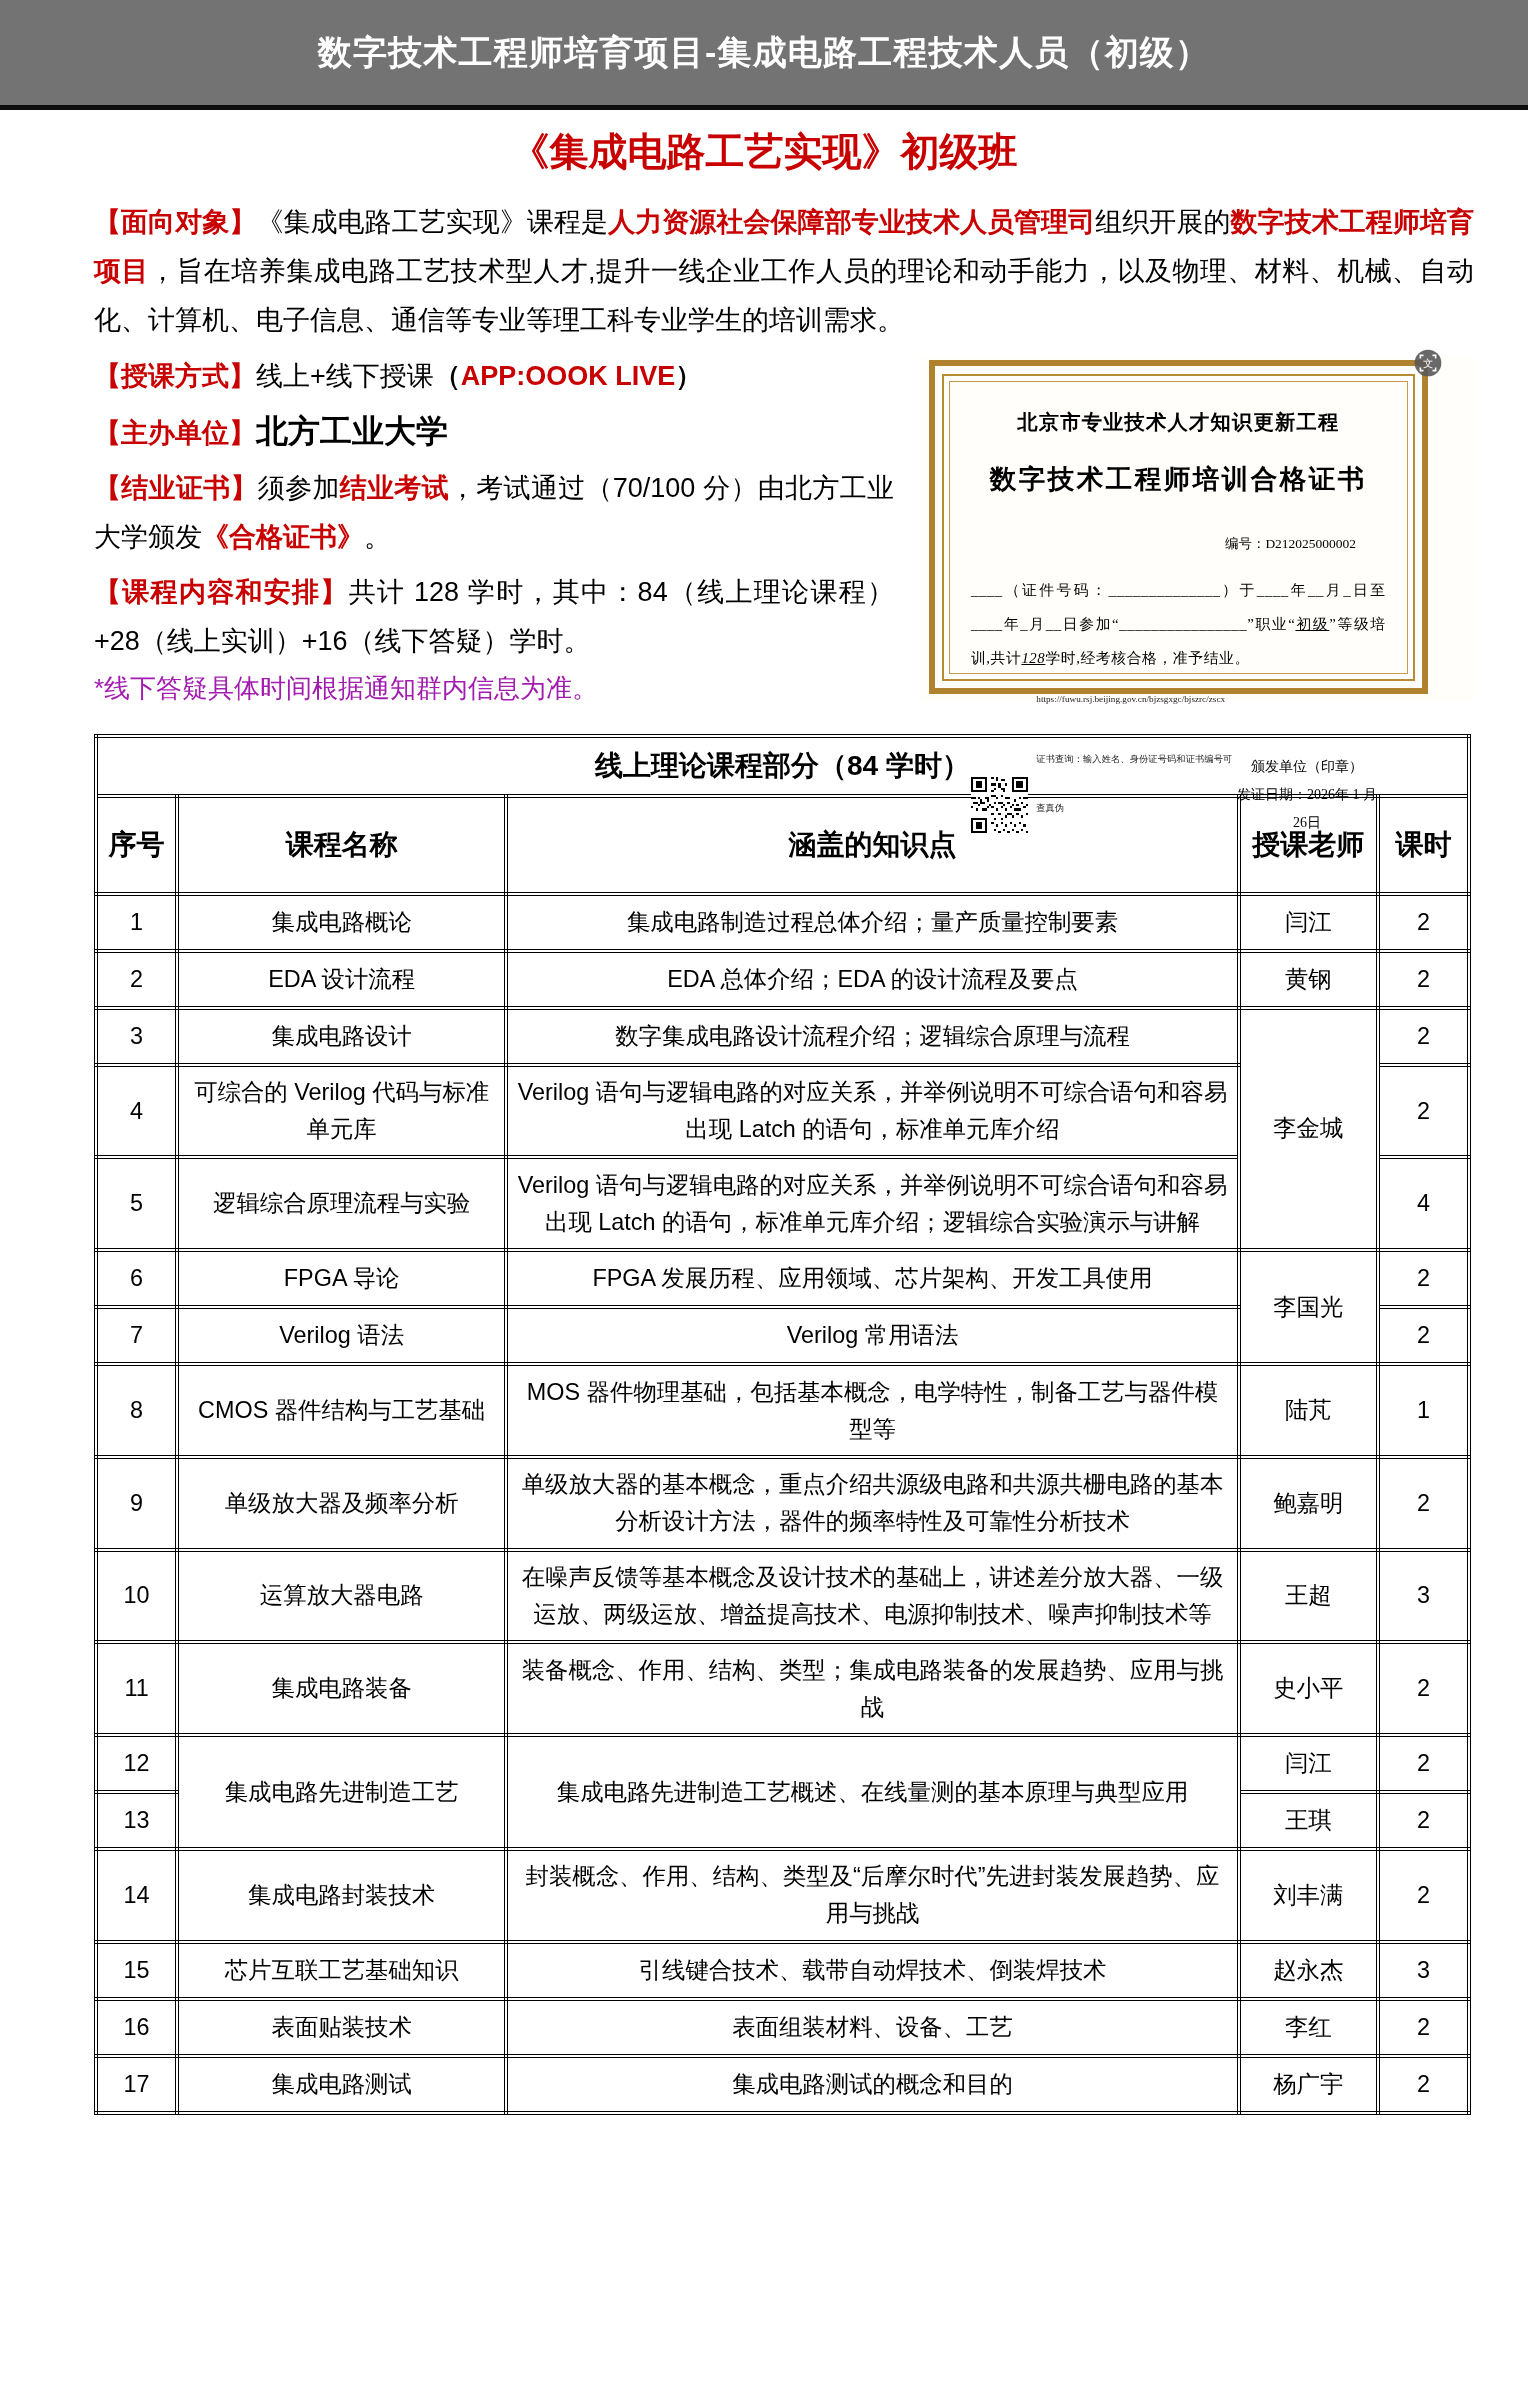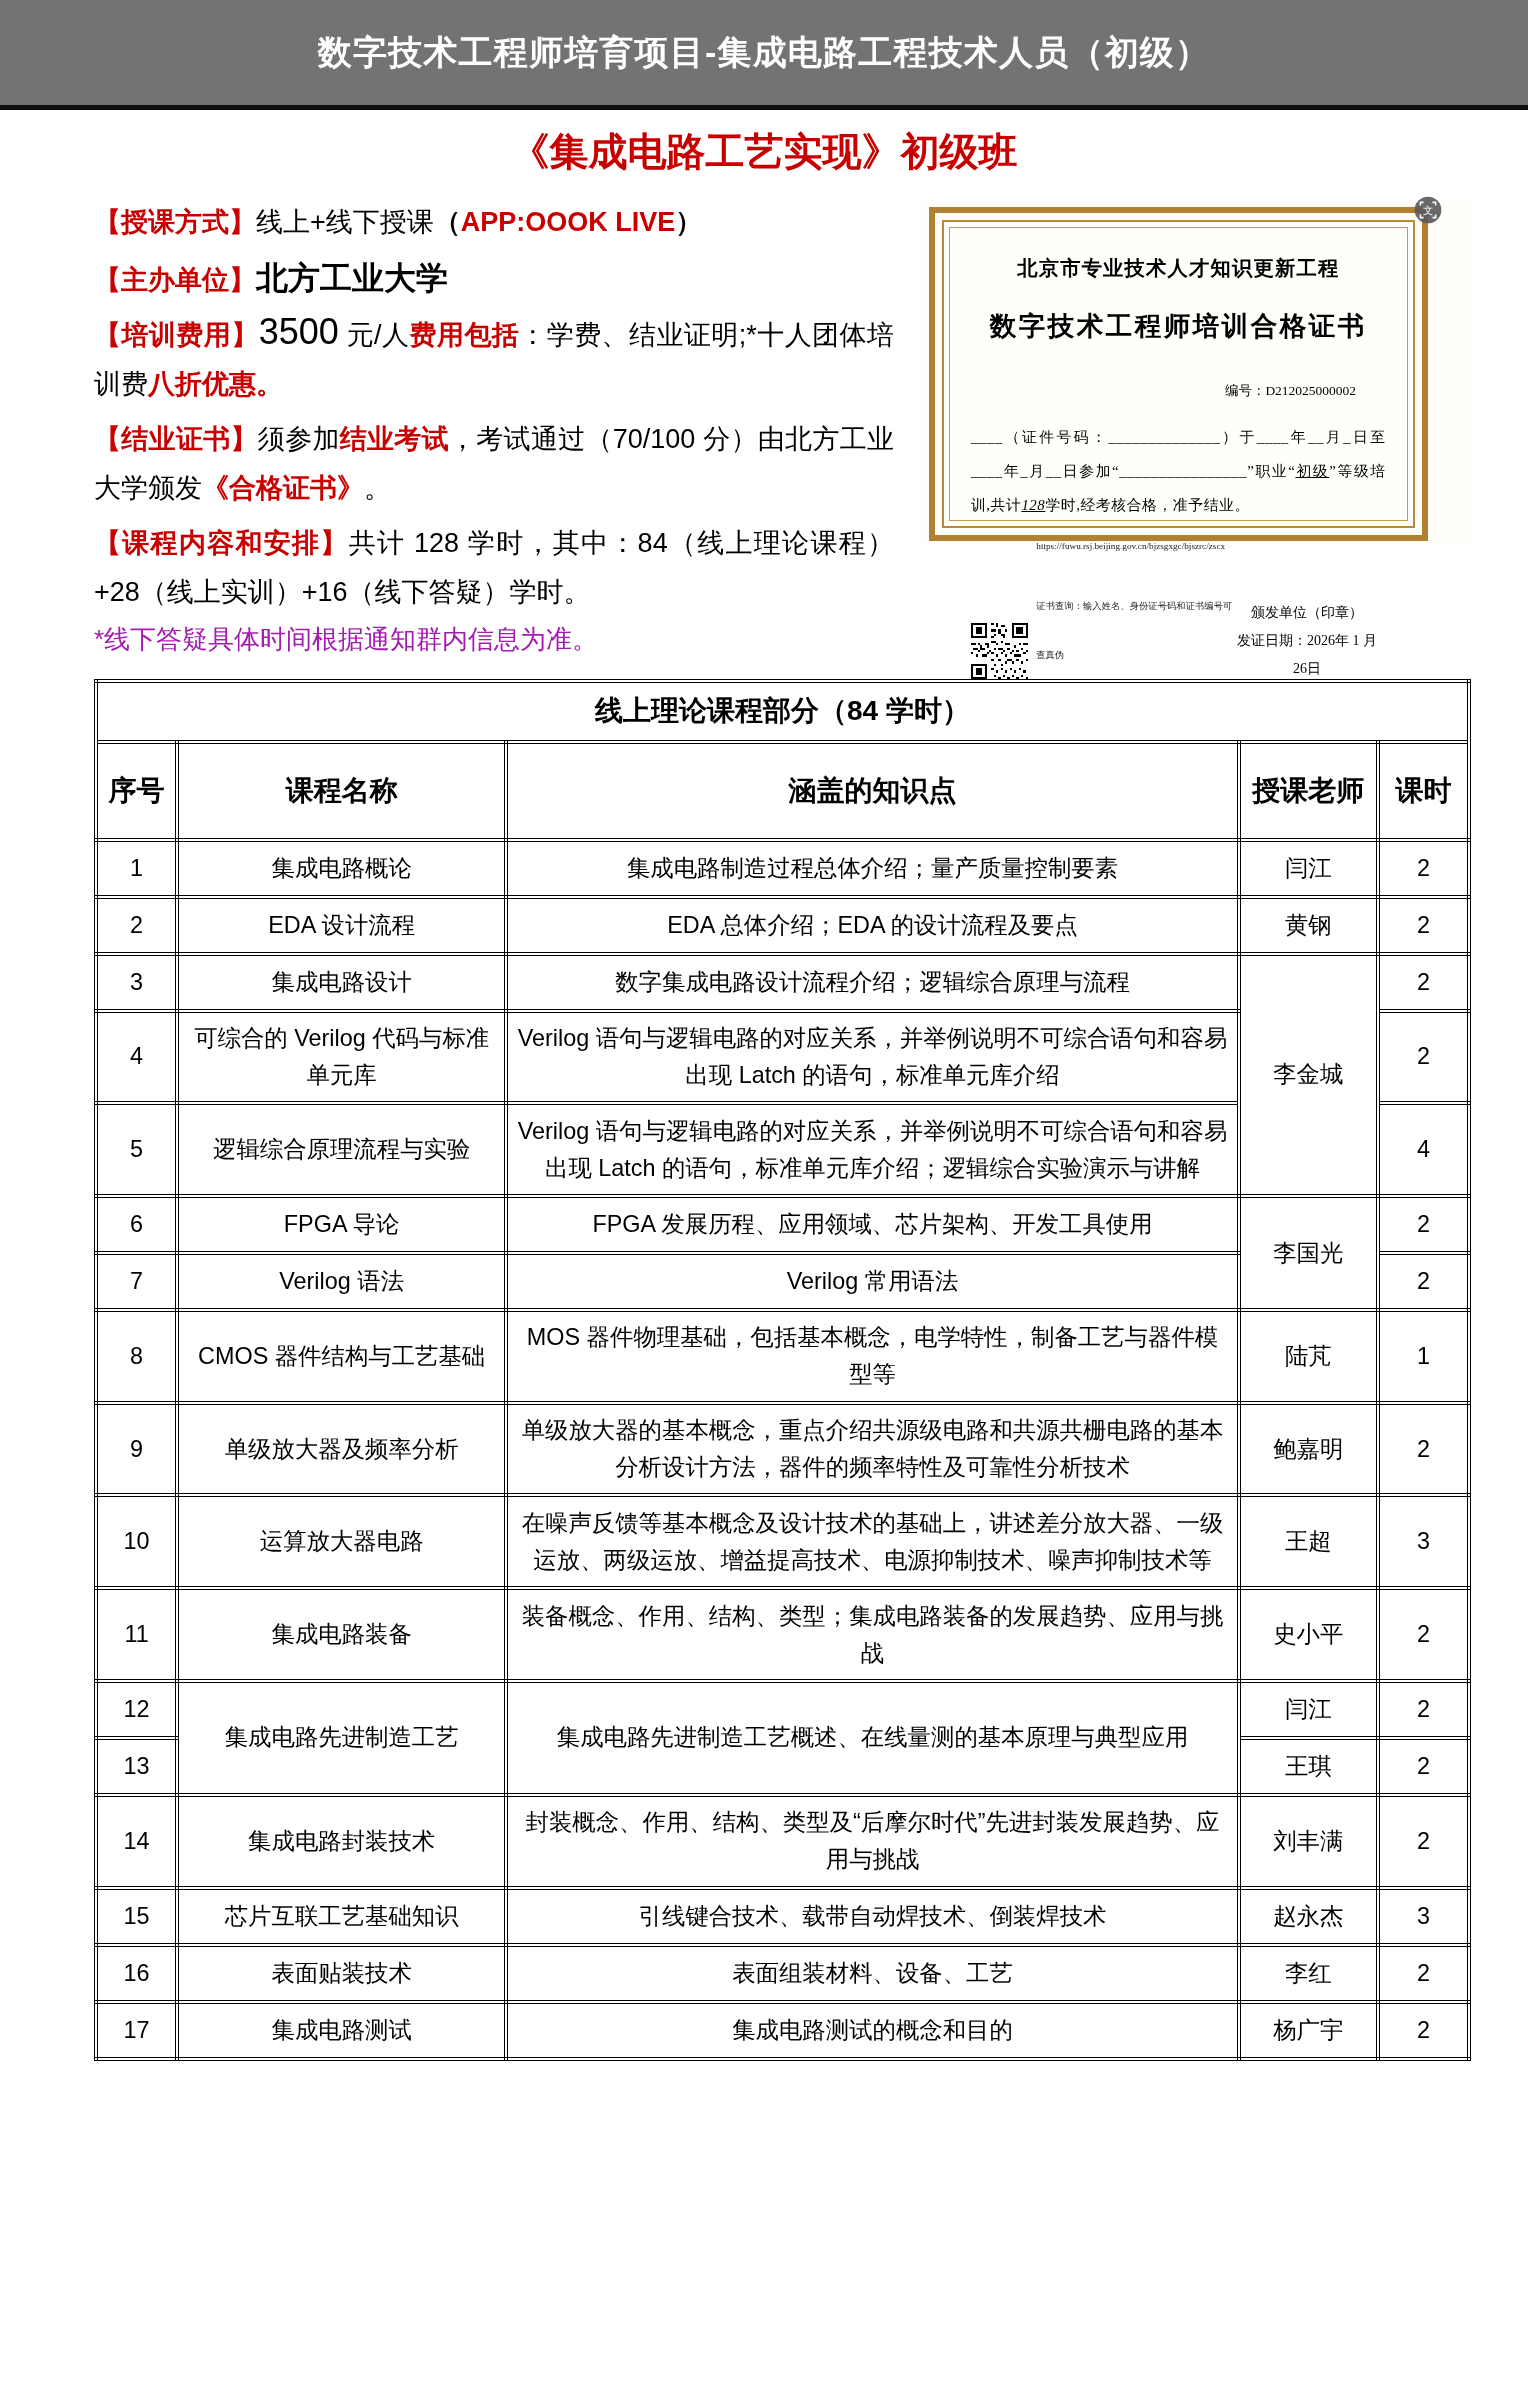--- a/index.html
+++ b/index.html
@@ -67,20 +67,21 @@
 <div class="page">
 
   <header class="topbar">
     <div class="topbar-title">数字技术工程师培育项目-集成电路工程技术人员（初级）</div>
   </header>
 
   <div class="main-title first">《集成电路工艺实现》初级班</div>
 
   <div class="content clearfix">
 
+    <p><span class="label">【面向对象】</span><span>《集成电路工艺实现》课程是</span><span class="red-bold">人力资源社会保障部专业技术人员管理司</span><span>组织开展的</span><span class="red-bold">数字技术工程师培育项目</span><span>，旨在培养集成电路工艺技术型人才,提升一线企业工作人员的理论和动手能力，以及物理、材料、机械、自动化、计算机、电子信息、通信等专业等理工科专业学生的培训需求。</span></p>
 
     <div class="certificate">
       <div class="cert-frame">
         <div class="cert-frame2">
           <div class="cert-frame3">
             <div class="cert-program">北京市专业技术人才知识更新工程</div>
             <div class="cert-title">数字技术工程师培训合格证书</div>
             <div class="cert-serial">编号：D212025000002</div>
             <div class="cert-body"><span>____（证件号码：______________）于____年__月_日至____年_月__日参加“________________”职业“</span><span class="cert-underline">初级</span><span>”等级培训,共计</span><span class="cert-hours">128</span><span>学时,经考核合格，准予结业。</span></div>
             <div class="cert-bottom">
@@ -117,21 +118,20 @@
         <circle cx="22" cy="22" r="21" fill="#595959" opacity="0.9"></circle>
         <path d="M15 10h-5v5 M29 10h5v5 M15 34h-5v-5 M29 34h5v-5" stroke="#fff" stroke-width="2.4" fill="none"></path>
         <text x="22" y="28" font-size="16" fill="#fff" text-anchor="middle" font-family="'Liberation Sans',sans-serif">文</text>
       </svg>
     </div>
 
     <p><span class="label">【授课方式】</span><span>线上+线下授课</span><span class="bold">（</span><span class="red-bold">APP:OOOK LIVE</span><span class="bold">）</span></p>
 
     <p><span class="label">【主办单位】</span><span class="org-name">北方工业大学</span></p>
 
-    <p><span class="label">【培训费用】</span><span class="fee-amount">3500</span><span> 元/人</span><span class="red-bold">费用包括</span><span>：学费、结业证明;*十人团体培训费</span><span class="red-bold">八折优惠。</span></p>
 
     <p><span class="label">【结业证书】</span><span>须参加</span><span class="red-bold">结业考试</span><span>，考试通过（70/100 分）由北方工业大学颁发</span><span class="red-bold">《合格证书》</span><span>。</span></p>
 
     <p><span class="label">【课程内容和安排】</span><span>共计 128 学时，其中：84（线上理论课程）+28（线上实训）+16（线下答疑）学时。</span></p>
 
     <p class="blue-note">*线下答疑具体时间根据通知群内信息为准。</p>
   </div>
 
   <table class="course-table">
     <colgroup>

